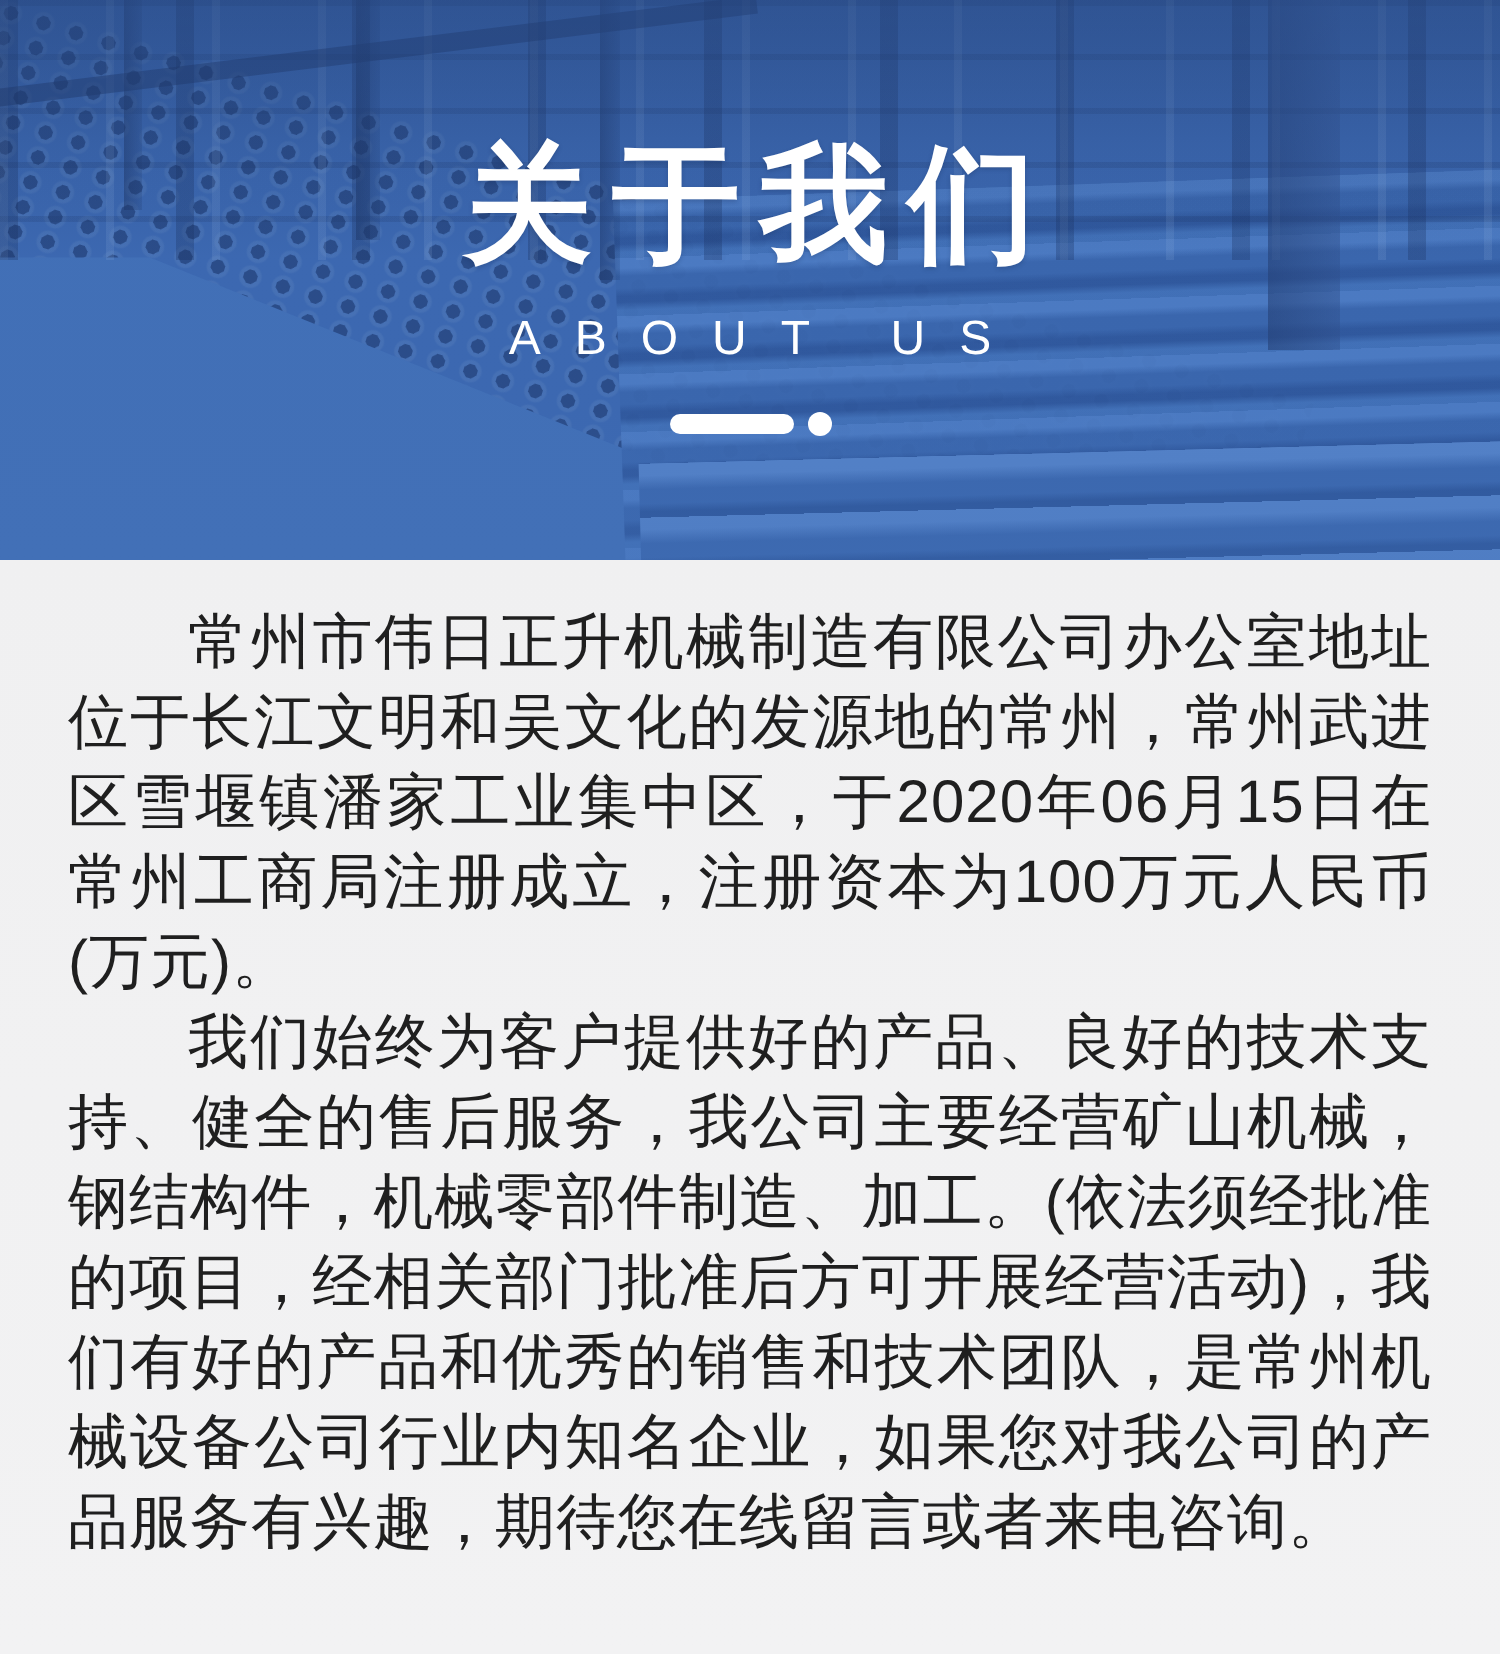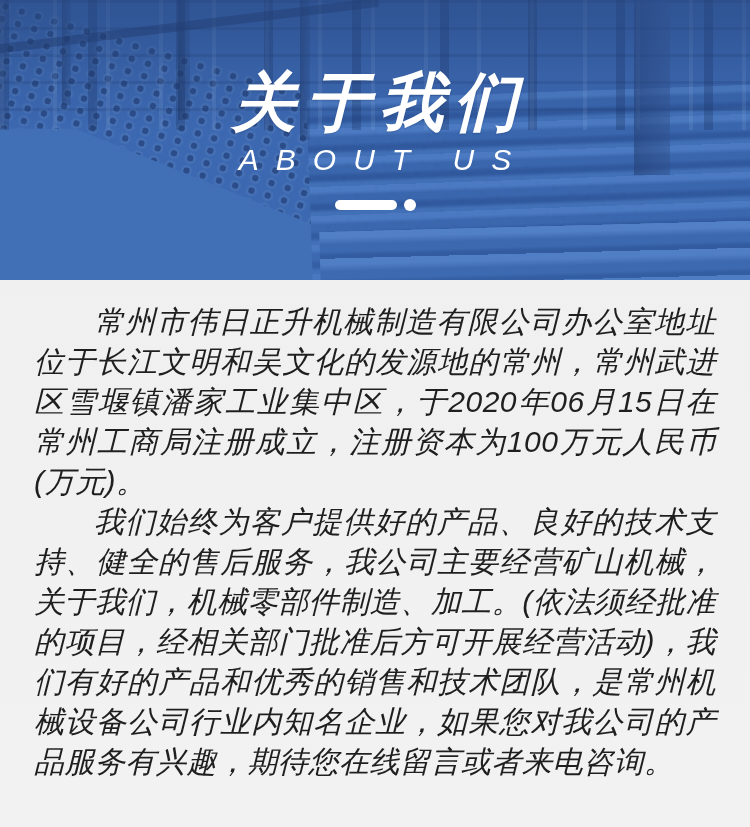--- a/index.html
+++ b/index.html
@@ -7,21 +7,20 @@
     width: 750px;
     font-family: "Liberation Sans", "DejaVu Sans", sans-serif;
     background: #f1f1f2;
   }
   .page {
     position: relative;
     width: 750px;
     height: 827px;
     overflow: hidden;
     background: linear-gradient(180deg, #efeff0 0%, #f2f2f3 100%);
-    font-style: italic;
   }
 
   
   .hero {
     position: relative;
     height: 280px;
     background: #3c68b1;
     overflow: hidden;
   }
   .hero-bg { position: absolute; inset: 0; }
@@ -98,23 +97,23 @@
     margin: 0;
     color: #ffffff;
     font-size: 64px;
     font-weight: bold;
     letter-spacing: 10px;
     padding-left: 10px; 
     line-height: 1.25;
     text-shadow: 0 1px 2px rgba(20,40,80,0.25);
   }
   .hero-subtitle {
-    margin-top: 1px;
+    margin-top: 14px;
     color: #ffffff;
-    font-size: 30px;
+    font-size: 24px;
     font-weight: 400;
     letter-spacing: 17px;
     padding-left: 17px;
   }
   .hero-divider {
     margin-top: 22px;
     display: flex;
     align-items: center;
     justify-content: center;
     gap: 7px;
@@ -169,16 +168,16 @@
       <div class="hero-subtitle">ABOUT US</div>
       <div class="hero-divider">
         <span class="divider-line"></span>
         <span class="divider-dot"></span>
       </div>
     </div>
   </header>
 
   <main class="content">
     <p class="para">常州市伟日正升机械制造有限公司办公室地址位于长江文明和吴文化的发源地的常州，常州武进区雪堰镇潘家工业集中区，于2020年06月15日在常州工商局注册成立，注册资本为100万元人民币(万元)。</p>
-    <p class="para">我们始终为客户提供好的产品、良好的技术支持、健全的售后服务，我公司主要经营矿山机械，关于我们，机械零部件制造、加工。(依法须经批准的项目，经相关部门批准后方可开展经营活动)，我们有好的产品和优秀的销售和技术团队，是常州机械设备公司行业内知名企业，如果您对我公司的产品服务有兴趣，期待您在线留言或者来电咨询。</p>
+    <p class="para">我们始终为客户提供好的产品、良好的技术支持、健全的售后服务，我公司主要经营矿山机械，钢结构件，机械零部件制造、加工。(依法须经批准的项目，经相关部门批准后方可开展经营活动)，我们有好的产品和优秀的销售和技术团队，是常州机械设备公司行业内知名企业，如果您对我公司的产品服务有兴趣，期待您在线留言或者来电咨询。</p>
   </main>
 
 </div>
 
 </body></html>

